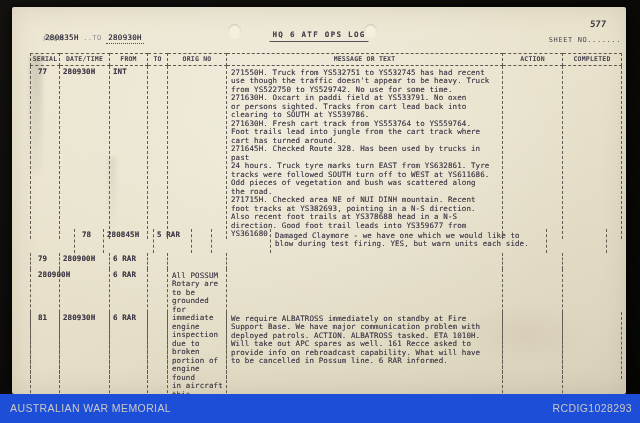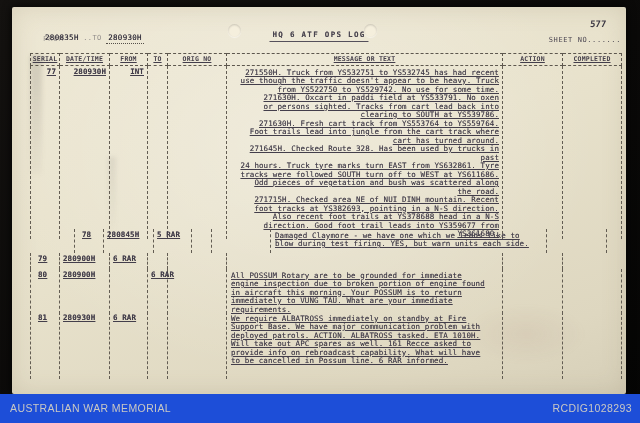--- a/index.html
+++ b/index.html
@@ -39,40 +39,40 @@
   .title{
     position:absolute;left:50%;top:23px;transform:translateX(-50%);
     font-size:7.5px;font-weight:bold;letter-spacing:1.3px;color:#49444f;
     border-bottom:1px solid #55505b;padding:0 3px 1.5px;white-space:nowrap;
     text-shadow:0 0 0.5px rgba(73,68,79,0.5);
   }
   .pageno{position:absolute;right:20px;top:12px;font-size:9px;font-weight:bold;color:#3a3642;transform:skewX(-6deg);}
   .sheetno{position:absolute;right:5px;top:29px;font-size:7px;letter-spacing:0.6px;color:#4c4752;}
 
   
-  .logtable{position:absolute;left:18px;top:46px;width:592px;text-decoration:underline;}
+  .logtable{position:absolute;left:18px;top:46px;width:592px;}
   .hrow,.row{display:grid;grid-template-columns:30px 50px 38px 20px 59px 276px 60px 59px;}
   .th{
     height:11px;line-height:11px;text-align:center;overflow:hidden;
     font-size:6.5px;font-weight:bold;color:#453f4a;letter-spacing:0.2px;
     border-top:1px dashed #5d574e;border-bottom:1px dashed #5d574e;border-right:1px dashed #5d574e;
     white-space:nowrap;
   }
   .th:first-child{border-left:1px dashed #5d574e;}
   .td{
     border-right:1px dashed #625c52;
     padding:2px 3px 0 3px;
     font-size:7.5px;line-height:8.5px;letter-spacing:0.1px;
     color:#403b48;text-shadow:0 0 0.5px rgba(64,59,72,0.55);
     overflow:visible;white-space:nowrap;
   }
   .td:first-child{border-left:1px dashed #625c52;padding-left:7px;}
   .td.msg{white-space:pre-line;padding-top:2.5px;padding-left:4px;}
   .td.b{font-weight:bold;}
-  .r0{height:163px;text-align:right;} .r1{height:24px;padding-left:44px;} .r2{height:16px;} .r3{height:43px;} .r4{height:67px;}
+  .r0{height:163px;} .r1{height:24px;padding-left:44px;} .r2{height:16px;} .r3{height:43px;} .r4{height:67px;}
 
   
   .footerbar{
     position:absolute;left:0;right:0;bottom:0;height:29px;background:#1d4ed8;
     font-family:"Liberation Sans", sans-serif;font-size:10.5px;color:#c9c8c4;
     letter-spacing:0.4px;
   }
   .footerbar .inst{position:absolute;left:10px;top:8px;}
   .footerbar .ref{position:absolute;right:8px;top:8px;}
 </style>
@@ -137,38 +137,37 @@
       <div class="td"></div>
       <div class="td"></div>
     </div>
 
     <div class="row r1">
       <div class="td b">78</div>
       <div class="td b">280845H</div>
       <div class="td b">5 RAR</div>
       <div class="td"></div>
       <div class="td"></div>
-      <div class="td msg">Damaged Claymore - we have one which we leads like to
+      <div class="td msg">Damaged Claymore - we have one which we would like to
 blow during test firing. YES, but warn units each side.</div>
       <div class="td"></div>
       <div class="td"></div>
     </div>
 
     <div class="row r2">
       <div class="td b">79</div>
       <div class="td b">280900H</div>
       <div class="td b">6 RAR</div>
       <div class="td"></div>
       <div class="td"></div>
       <div class="td"></div>
       <div class="td"></div>
     </div>
 
     <div class="row r3">
-      <div class="td b">80</div>
       <div class="td b">280900H</div>
       <div class="td"></div>
       <div class="td b">6 RAR</div>
       <div class="td"></div>
       <div class="td msg">All POSSUM Rotary are to be grounded for immediate
 engine inspection due to broken portion of engine found
 in aircraft this morning. Your POSSUM is to return
 immediately to VUNG TAU. What are your immediate requirements.</div>
       <div class="td"></div>
       <div class="td"></div>

